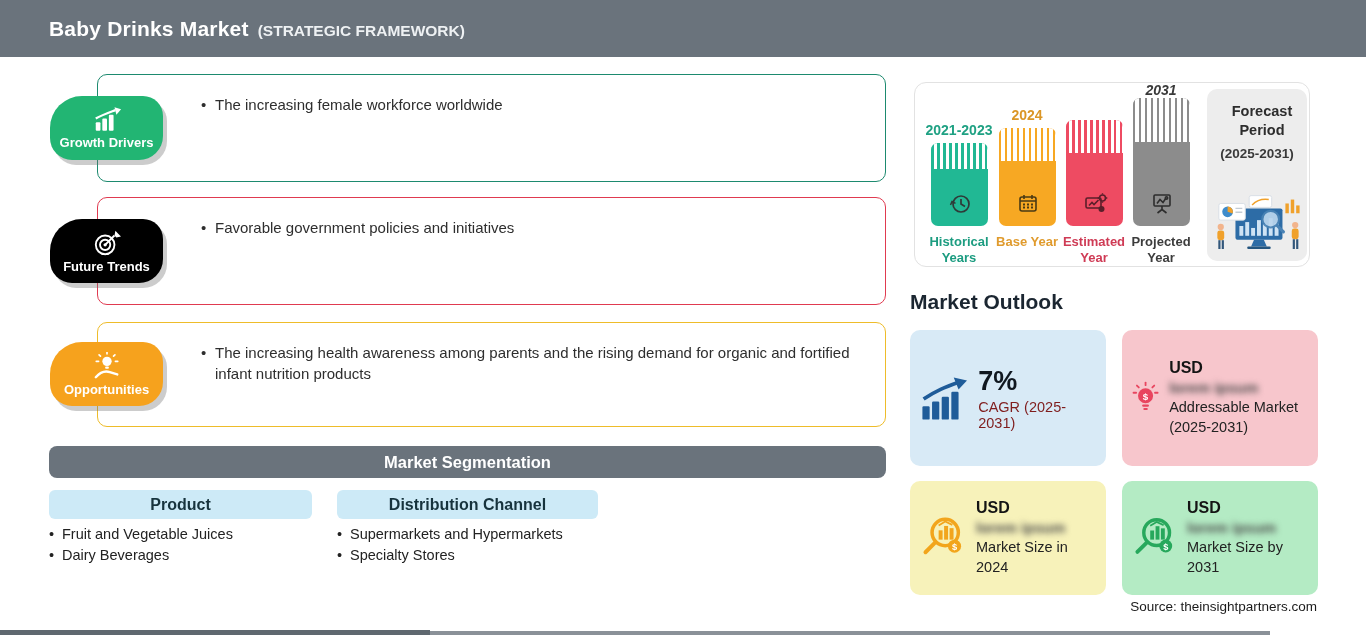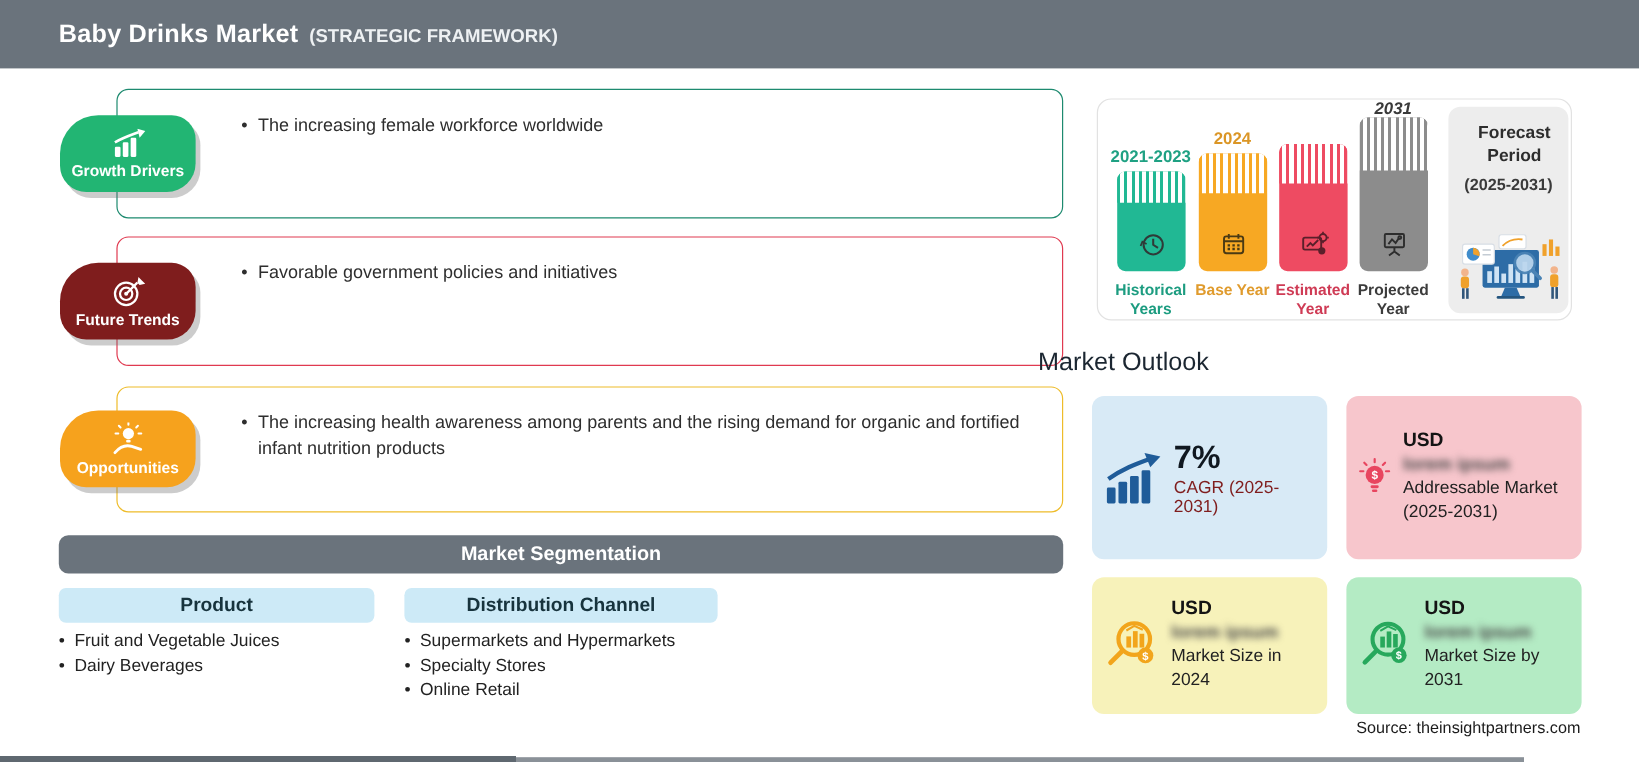--- a/index.html
+++ b/index.html
@@ -23,21 +23,21 @@
   .sec-box { position:absolute; left:97px; width:789px; background:#fff; border-radius:10px; border:1.5px solid; }
   .sec-box.growth { top:74px;  height:108px; border-color:#1d8a6f; }
   .sec-box.trends { top:197px; height:108px; border-color:#e03a50; }
   .sec-box.opps   { top:322px; height:105px; border-color:#eebc2a; }
   .sec-bullets { list-style:none; padding:19px 24px 0 103px; }
   .sec-bullets li { font-size:15px; color:#2e2e2e; line-height:21px; padding-left:14px; position:relative; }
   .sec-bullets li::before { content:"\2022"; position:absolute; left:0; top:0; color:#2e2e2e; }
 
   .badge { position:absolute; left:50px; width:113px; height:64px; border-radius:32px 20px 24px 22px; display:flex; flex-direction:column; align-items:center; justify-content:center; gap:2px; box-shadow:4px 5px 0 rgba(110,110,110,.35); }
   .badge.growth { top:96px;  background:#22b573; }
-  .badge.trends { top:219px; background:#7f1d1d; }
+  .badge.trends { top:219px; background:#000000; }
   .badge.opps   { top:342px; background:#f6a21d; }
   .badge-label { color:#fff; font-size:13px; font-weight:bold; }
 
   
   .seg-bar { position:absolute; left:49px; top:446px; width:837px; height:32px; background:#6a737c; border-radius:8px; color:#fff; font-size:16.5px; font-weight:bold; display:flex; align-items:center; justify-content:center; }
   .col-head { position:absolute; top:490px; height:29px; background:#cdeaf7; border-radius:6px; display:flex; align-items:center; justify-content:center; font-size:16px; font-weight:bold; color:#17333d; }
   .col-head.product { left:49px; width:263px; }
   .col-head.channel { left:337px; width:261px; }
   .seg-list { position:absolute; top:524px; list-style:none; }
   .seg-list.product { left:49px; }
@@ -51,21 +51,21 @@
   .tl-stripes { position:absolute; left:0; top:0; width:100%; border-radius:7px 7px 0 0; }
   .tl-year { position:absolute; width:84px; text-align:center; font-size:14px; font-weight:bold; }
   .tl-caption { position:absolute; top:151px; width:84px; text-align:center; font-size:13px; font-weight:bold; line-height:1.22; }
   .tl-icon { position:absolute; bottom:9px; left:50%; transform:translateX(-50%); }
   .tl-panel { position:absolute; left:292px; top:6px; width:100px; height:172px; background:#ededed; border-radius:10px; text-align:center; }
   .tl-panel-title { font-size:14.5px; font-weight:bold; color:#2d2d2d; line-height:1.3; padding-top:13px;padding-left:10px; }
   .tl-panel-range { font-size:13.5px; color:#3a3a3a; font-weight:600; margin-top:6px; }
   .tl-illus { position:absolute; bottom:3px; left:3px; }
 
   
-  .outlook-title { position:absolute; left:865px; top:290px; font-size:21px; font-weight:normal; color:#1b2631; }
+  .outlook-title { position:absolute; left:910px; top:290px; font-size:21px; font-weight:bold; color:#1b2631; }
   .card { position:absolute; border-radius:10px; display:flex; align-items:center; padding:0 12px 0 10px; gap:10px; }
   .card.cagr   { left:910px;  top:330px; width:196px; height:136px; background:#d8eaf6; }
   .card.addr   { left:1122px; top:330px; width:196px; height:136px; background:#f7c6cc; }
   .card.size24 { left:910px;  top:481px; width:196px; height:114px; background:#f7f2ba; }
   .card.size31 { left:1122px; top:481px; width:196px; height:114px; background:#b4ebc4; }
   .card-value { font-size:27px; font-weight:bold; color:#101820; }
   .card-sub { font-size:14.5px; color:#7f1d1d; margin-top:2px; }
   .card-cur { font-size:16px; font-weight:bold; color:#141414; }
   .card-blur { display:inline-block; font-size:15px; font-weight:bold; color:#4a4a4a; filter:blur(3.2px); margin:2px 0 2px; white-space:nowrap; }
   .card-label { font-size:14.5px; color:#222; line-height:1.35; }
@@ -146,21 +146,20 @@
   <div class="seg-bar">Market Segmentation</div>
   <div class="col-head product">Product</div>
   <div class="col-head channel">Distribution Channel</div>
   <ul class="seg-list product">
     <li>Fruit and Vegetable Juices</li>
     <li>Dairy Beverages</li>
   </ul>
   <ul class="seg-list channel">
     <li>Supermarkets and Hypermarkets</li>
     <li>Specialty Stores</li>
-    <li>Online Retail</li>
   </ul>
 
   <div class="tl">
 
     <span class="tl-year" style="left:2px; top:39px; color:#1fa183;">2021-2023</span>
     <div class="tl-bar" style="left:16px; top:60px; height:83px; background:#21b894;">
       <div class="tl-stripes" style="height:26px; background:repeating-linear-gradient(90deg,#21b894 0 2.5px,#ffffff 2.5px 6px);"></div>
       <svg class="tl-icon" width="26" height="26" viewBox="0 0 26 26" fill="none" stroke="#2f3a38" stroke-width="1.7">
         <circle cx="14" cy="13" r="8"></circle>
           <path d="M14 8 v5 l4 2.5"></path>

